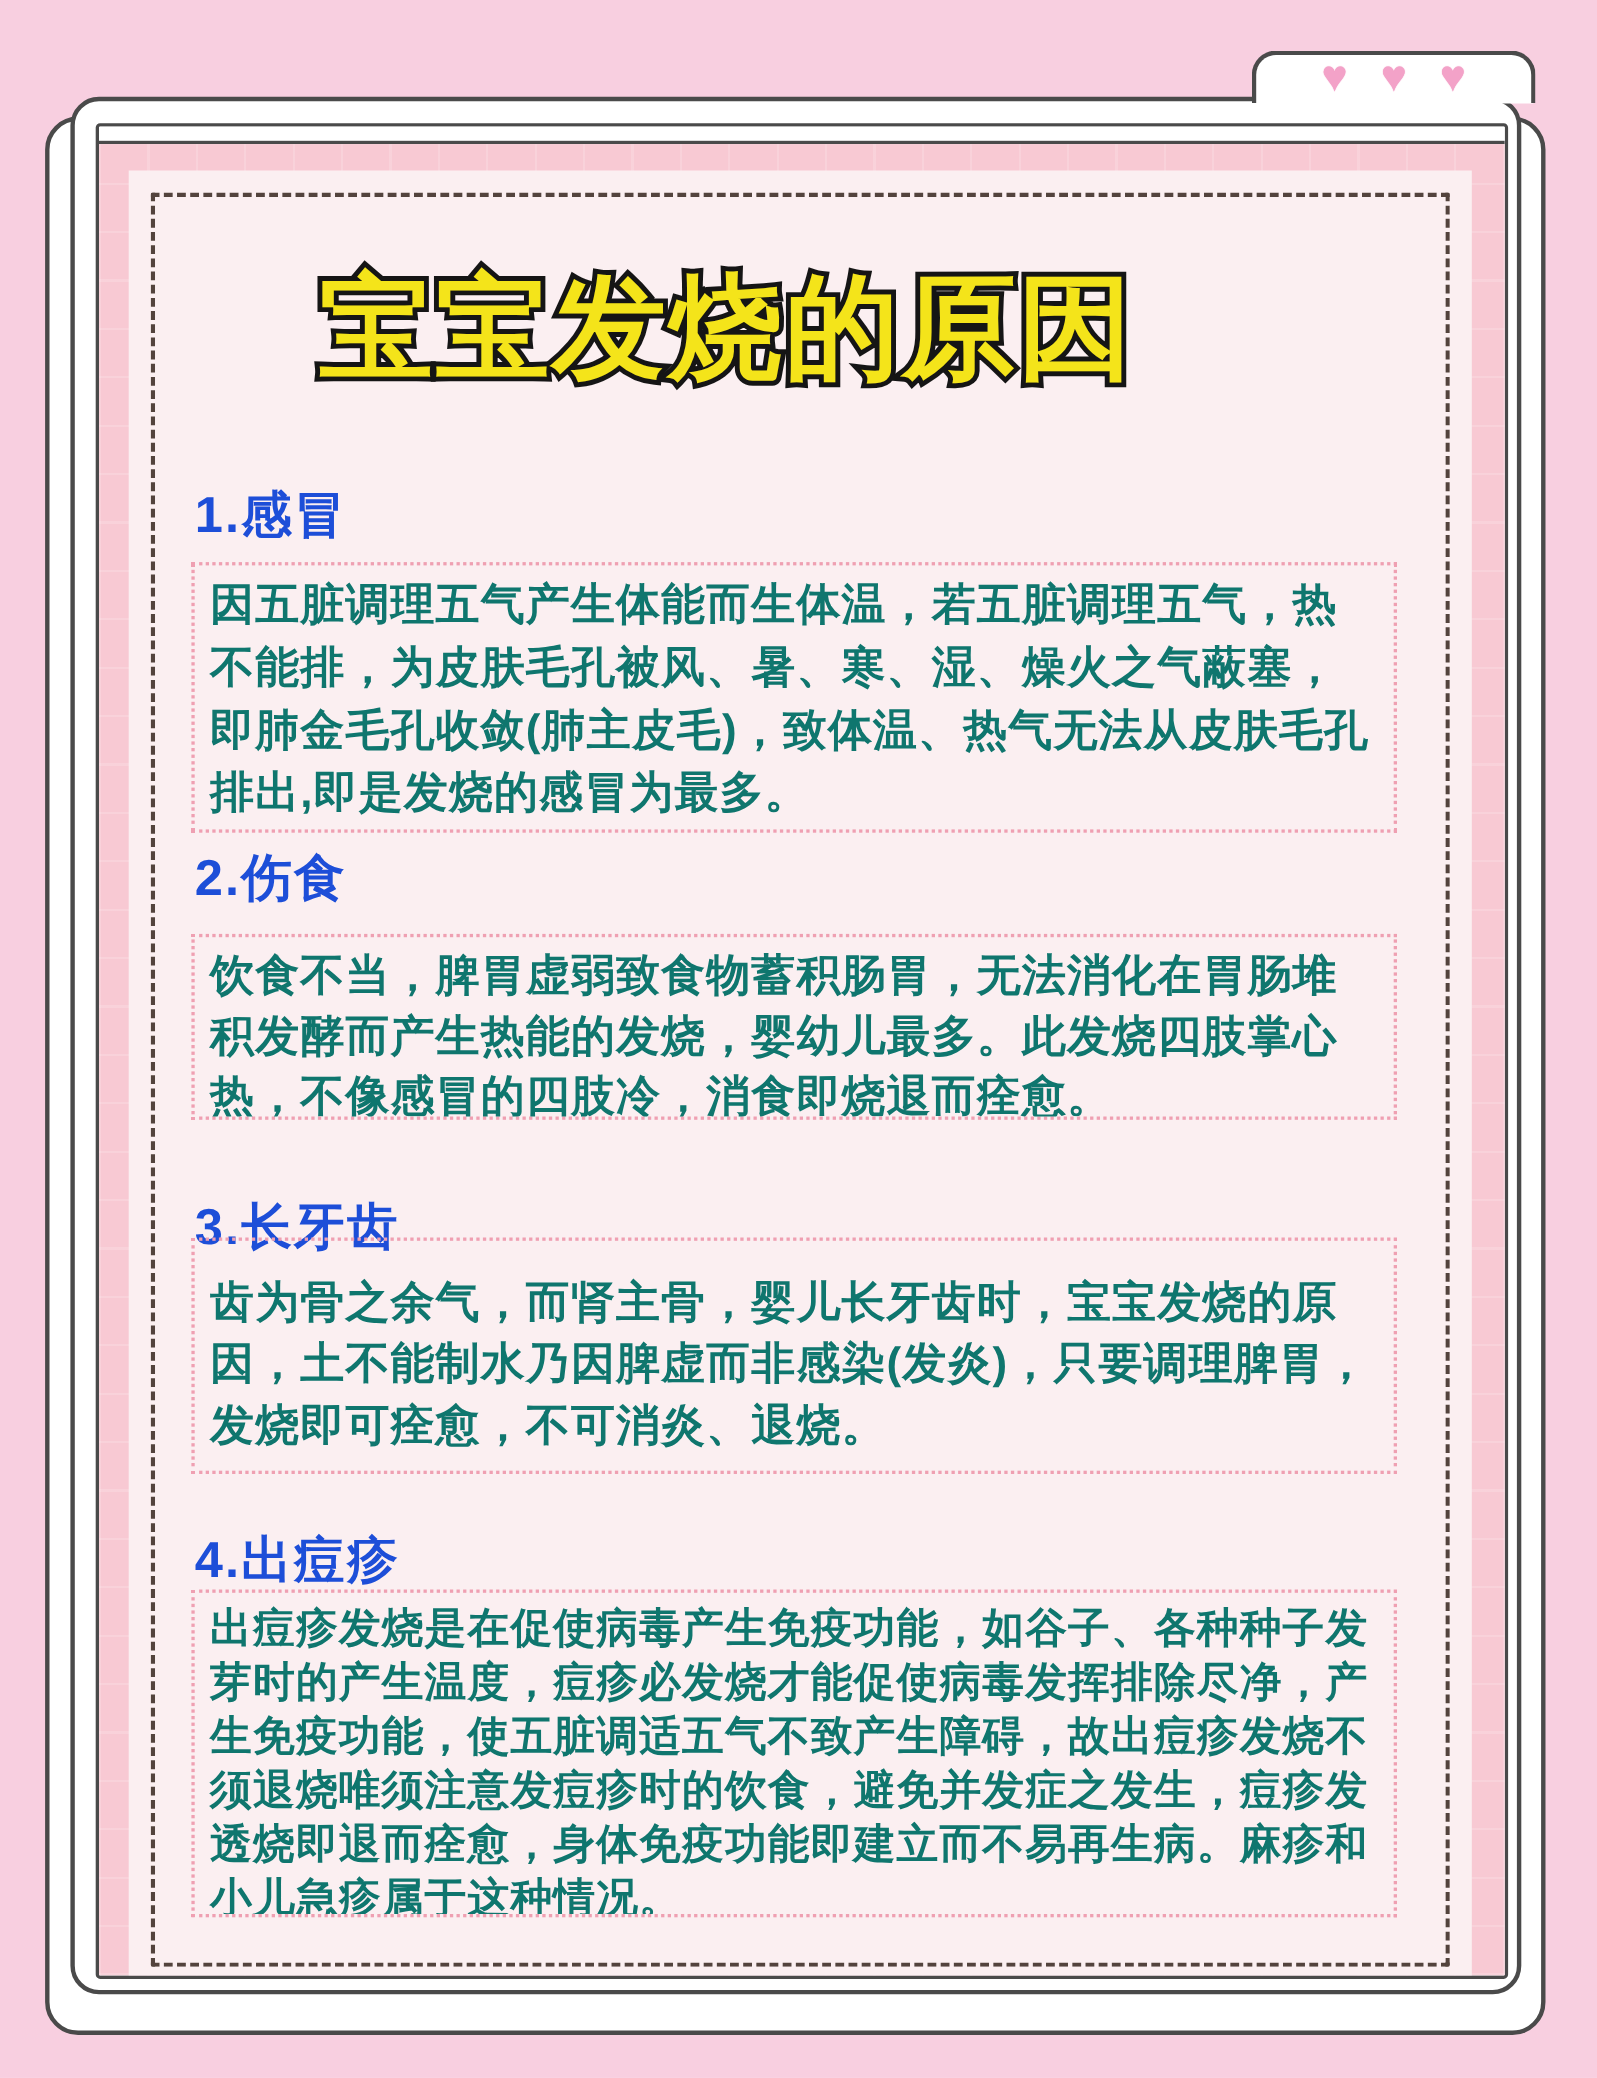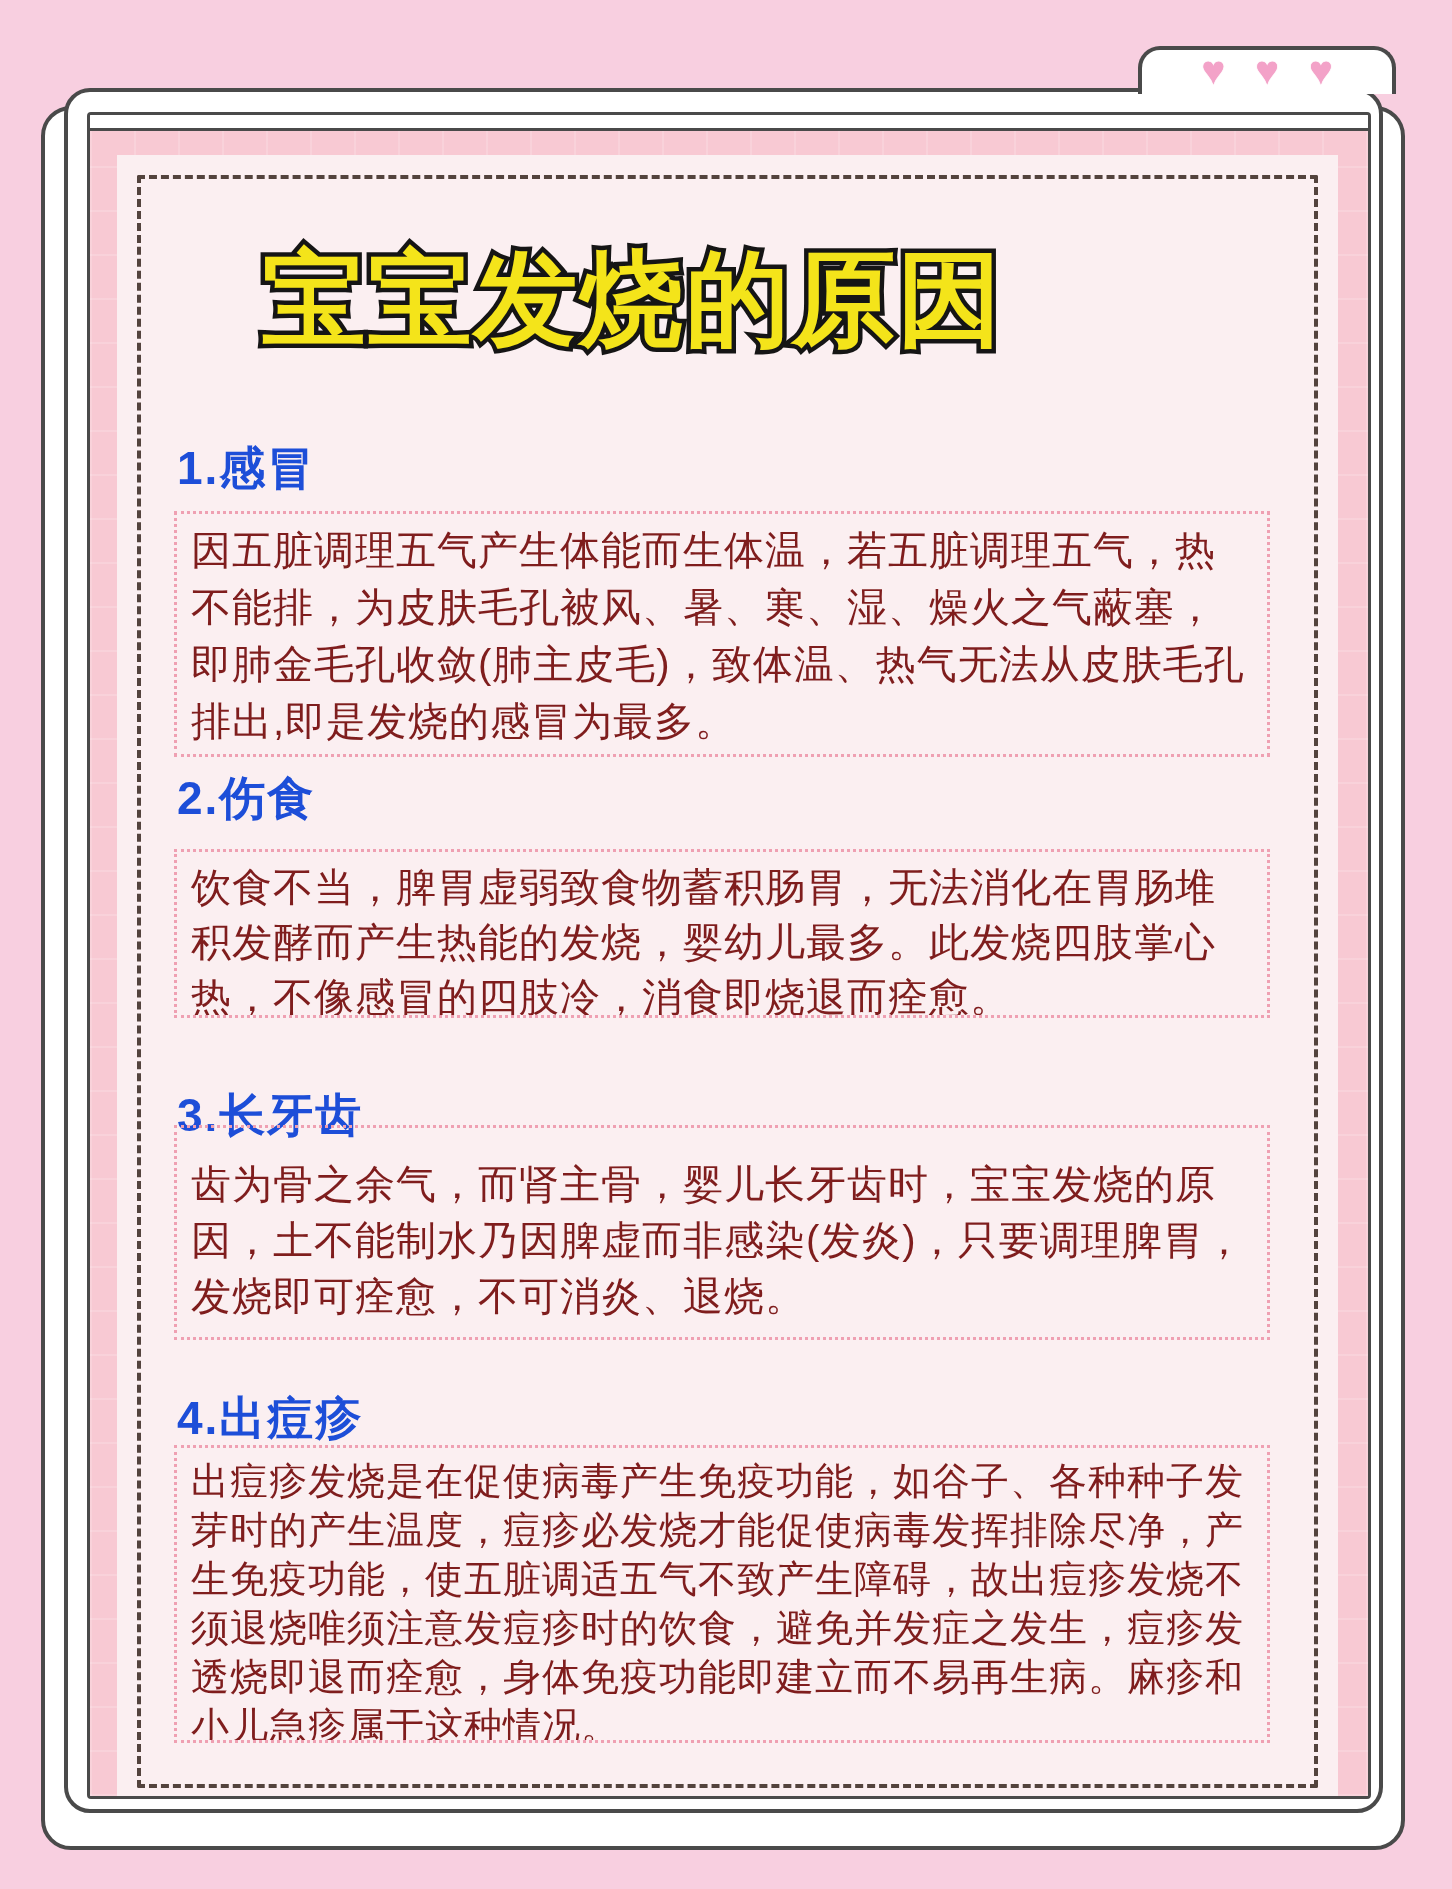--- a/index.html
+++ b/index.html
@@ -52,31 +52,32 @@
   }
   
   .poster-title{
     position:absolute;top:66px;left:0;width:100%;text-align:center;
     transform:translateX(-95px);
     font-size:104px;font-weight:bold;letter-spacing:2px;line-height:1.05;
     color:#f4e41a;
     -webkit-text-stroke:9px #151515;
     paint-order:stroke fill;
     white-space:nowrap;
+    padding-left:28px;
   }
   .sec-heading{
     position:absolute;left:36px;
     font-size:46px;font-weight:900;line-height:1;letter-spacing:2px;
     color:#1d4ed8;white-space:nowrap;
   }
   .sec-body{
     position:absolute;left:33px;width:1096px;box-sizing:border-box;
     border:3px dotted #efa0b2;
     padding:8px 16px 6px 14px;overflow:hidden;
-    font-size:40px;font-weight:400;color:#7f1d1d;
+    font-size:40px;font-weight:700;color:#0f766e;
     line-height:57px;letter-spacing:1px;text-align:left;
   }
   .h1{top:266px;}
   .b1{top:332px;height:246px;}
   .h2{top:596px;}
   .b2{top:670px;height:169px;line-height:55px;}
   .h3{top:913px;}
   .b3{top:946px;height:215px;line-height:56px;padding-top:28px;}
   .h4{top:1216px;}
   .b4{top:1266px;height:298px;line-height:49px;font-size:38px;padding-top:9px;}

